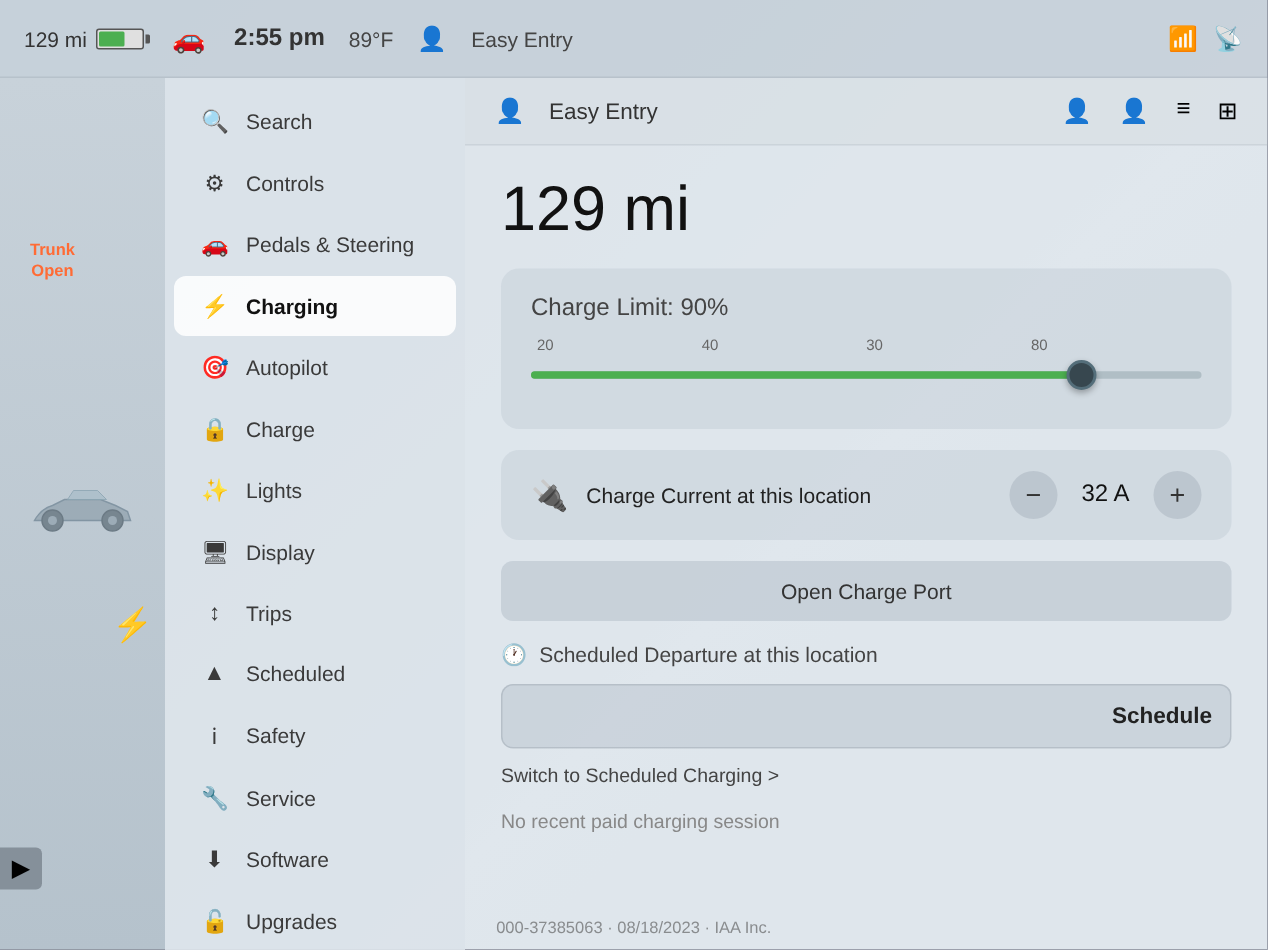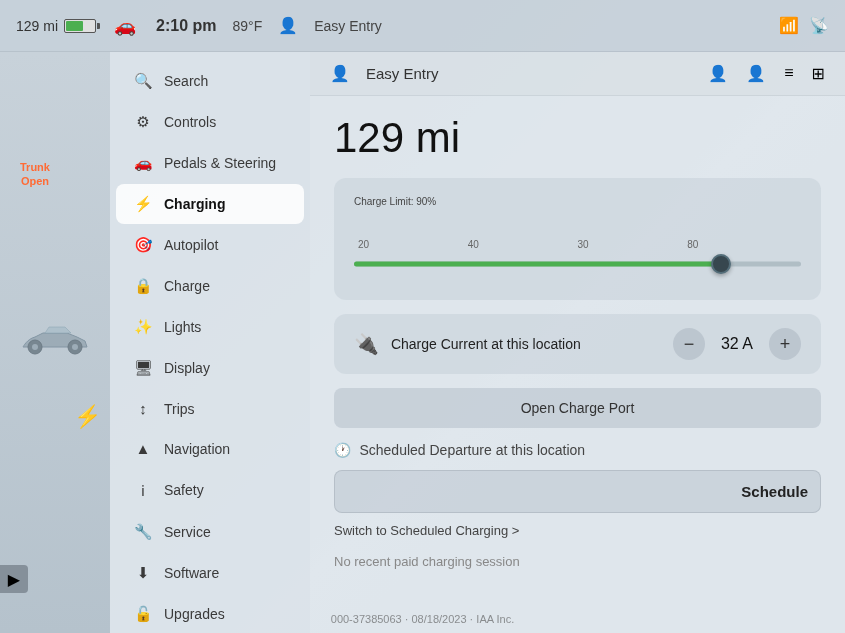--- a/index.html
+++ b/index.html
@@ -274,23 +274,23 @@
 
     
     .charge-card {
       background: rgba(200, 210, 218, 0.6);
       border-radius: 12px;
       padding: 18px 20px;
       margin-bottom: 14px;
     }
 
     .charge-limit-label {
-      font-size: 10px;
+      font-size: 16px;
       color: #444;
-      margin-bottom: 32px;
+      margin-bottom: 10px;
     }
 
     
     .slider-ticks {
       display: flex;
       justify-content: space-between;
       padding: 0 4px;
       margin-bottom: 4px;
     }
 
@@ -486,21 +486,21 @@
 <div class="screen-bg"></div>
 
 <div class="status-bar">
   <div class="battery-info">
     <span class="mileage">129 mi</span>
     <div class="battery-icon">
       <div class="battery-fill"></div>
     </div>
   </div>
   <div class="car-icon-status">🚗</div>
-  <span class="time-display">2:10 pm</span>
+  <span class="time-display">2:55 pm</span>
   <span class="temp-display">89°F</span>
   <span class="person-icon">👤</span>
   <span class="easy-entry-label">Easy Entry</span>
   <div class="status-bar-right">
     <span class="wifi-icon">📶</span>
     <span class="signal-icon">📡</span>
   </div>
 </div>
 
 <div class="trunk-indicator">
@@ -556,21 +556,21 @@
   <div class="nav-item">
     <span class="nav-icon">🖥</span>
     <span>Display</span>
   </div>
   <div class="nav-item">
     <span class="nav-icon">↕</span>
     <span>Trips</span>
   </div>
   <div class="nav-item">
     <span class="nav-icon">▲</span>
-    <span>Navigation</span>
+    <span>Scheduled</span>
   </div>
   <div class="nav-item">
     <span class="nav-icon">ℹ</span>
     <span>Safety</span>
   </div>
   <div class="nav-item">
     <span class="nav-icon">🔧</span>
     <span>Service</span>
   </div>
   <div class="nav-item">

